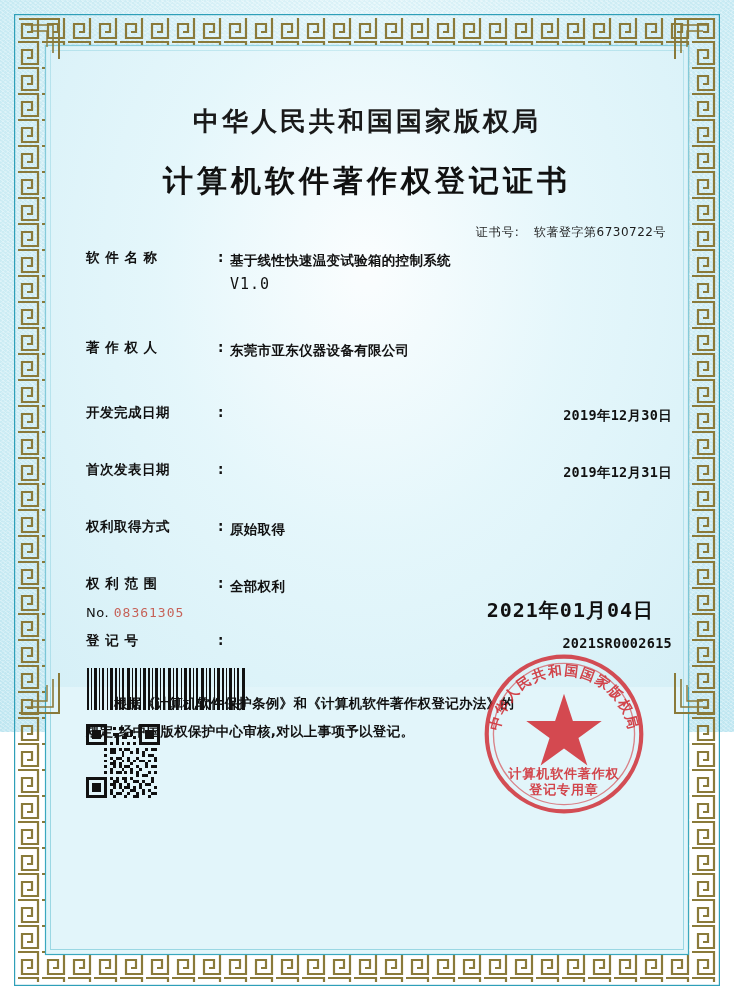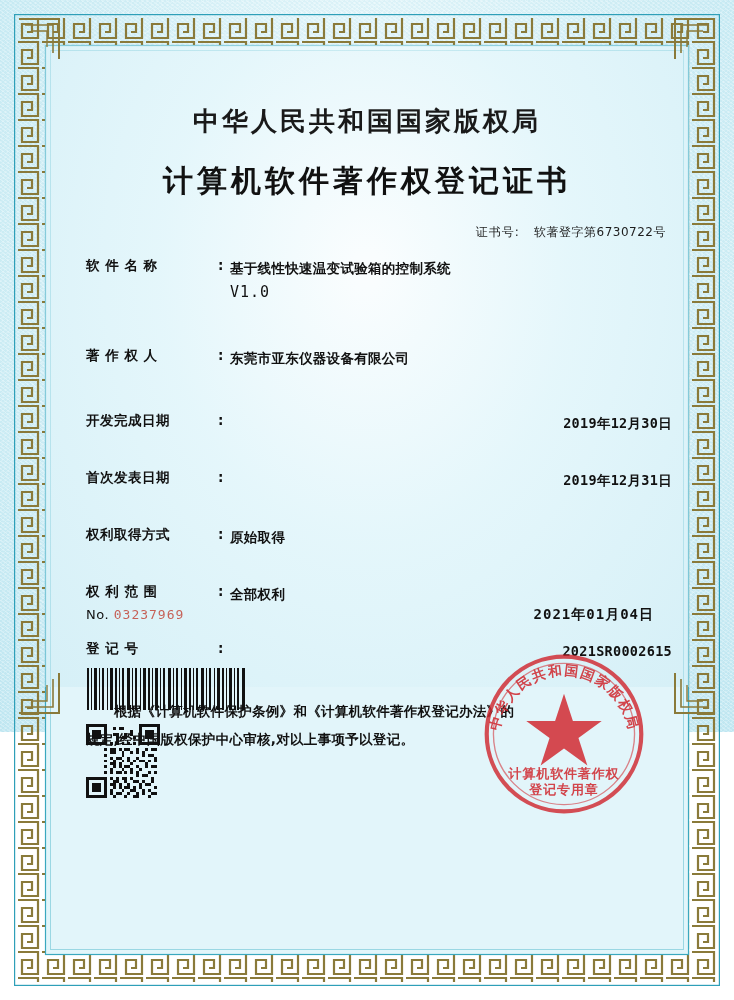--- a/index.html
+++ b/index.html
@@ -99,21 +99,21 @@
     padding-right: 6px;
     font-size: 12px;
     color: #1d1d1d;
     letter-spacing: 0.5px;
   }
   .cert-no .lbl { letter-spacing: 1px; }
   .cert-no .val { margin-left: 10px; }
 
   
   .fields {
-    margin-top: 16px;
+    margin-top: 8px;
     padding-left: 24px;
   }
   .row {
     display: flex;
     align-items: flex-start;
     margin-bottom: 19px;
   }
   .row .label {
     width: 132px;
     flex: 0 0 132px;
@@ -214,21 +214,21 @@
     letter-spacing: 0.5px;
     font-family: "DejaVu Sans", "Liberation Sans", sans-serif;
   }
   .footer .serial .num {
     color: #c0392b;
     font-family: "DejaVu Sans Mono", "Liberation Mono", monospace;
     letter-spacing: 1px;
     opacity: 0.78;
   }
   .footer .date {
-    font-size: 14px;
+    font-size: 20px;
     color: #111;
     font-weight: 700;
     letter-spacing: 1px;
     font-family: "DejaVu Sans Mono", "Liberation Mono", monospace;
     margin-left: 24px;
   }
 </style>
 </head>
 <body>
 
@@ -522,19 +522,19 @@
         <textPath href="#sealArcTop" startOffset="50%" text-anchor="middle">中华人民共和国国家版权局</textPath>
       </text>
 
       <text x="100" y="152" text-anchor="middle" font-size="15.5" font-weight="bold" fill="#d0262d" opacity="0.92" letter-spacing="1" font-family="'DejaVu Sans','Liberation Sans',sans-serif">计算机软件著作权</text>
       <text x="100" y="172" text-anchor="middle" font-size="15.5" font-weight="bold" fill="#d0262d" opacity="0.92" letter-spacing="1" font-family="'DejaVu Sans','Liberation Sans',sans-serif">登记专用章</text>
     </svg>
 
     <div class="footer">
       <div class="serial">
         <span>No.</span>
-        <span class="num">03237969</span>
+        <span class="num">08361305</span>
       </div>
       <div class="date">2021年01月04日</div>
     </div>
 
   </div>
 </div>
 
 </body></html>

